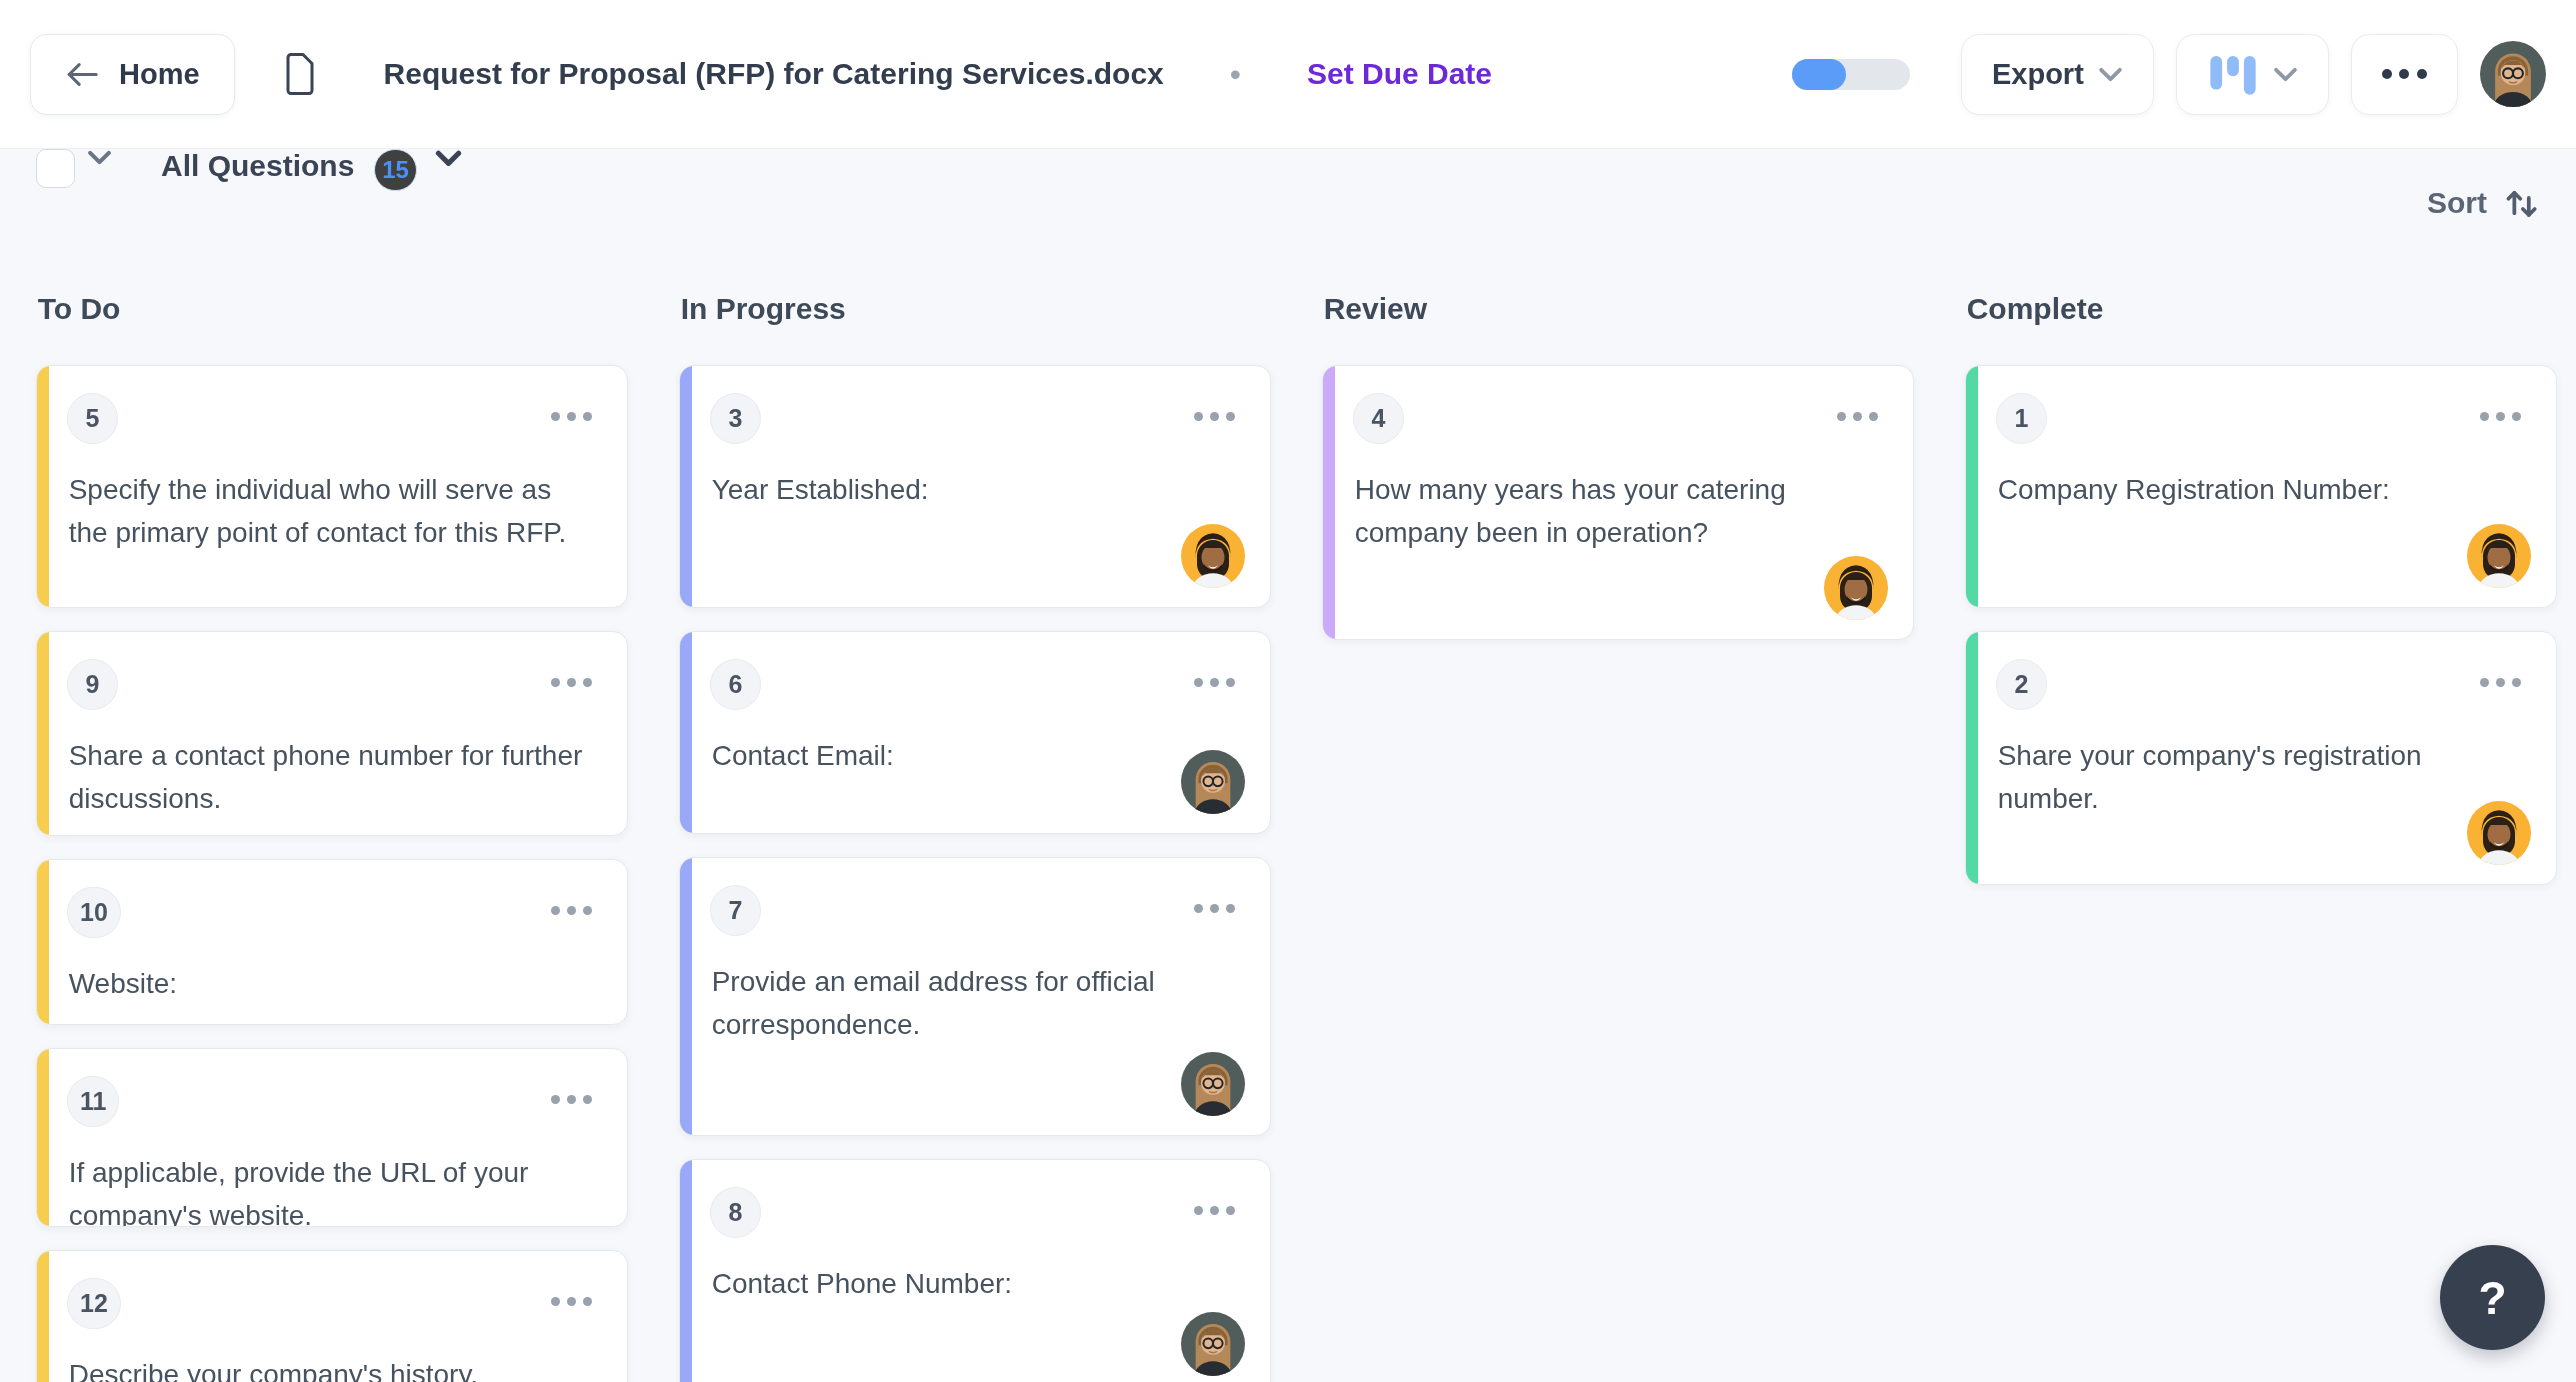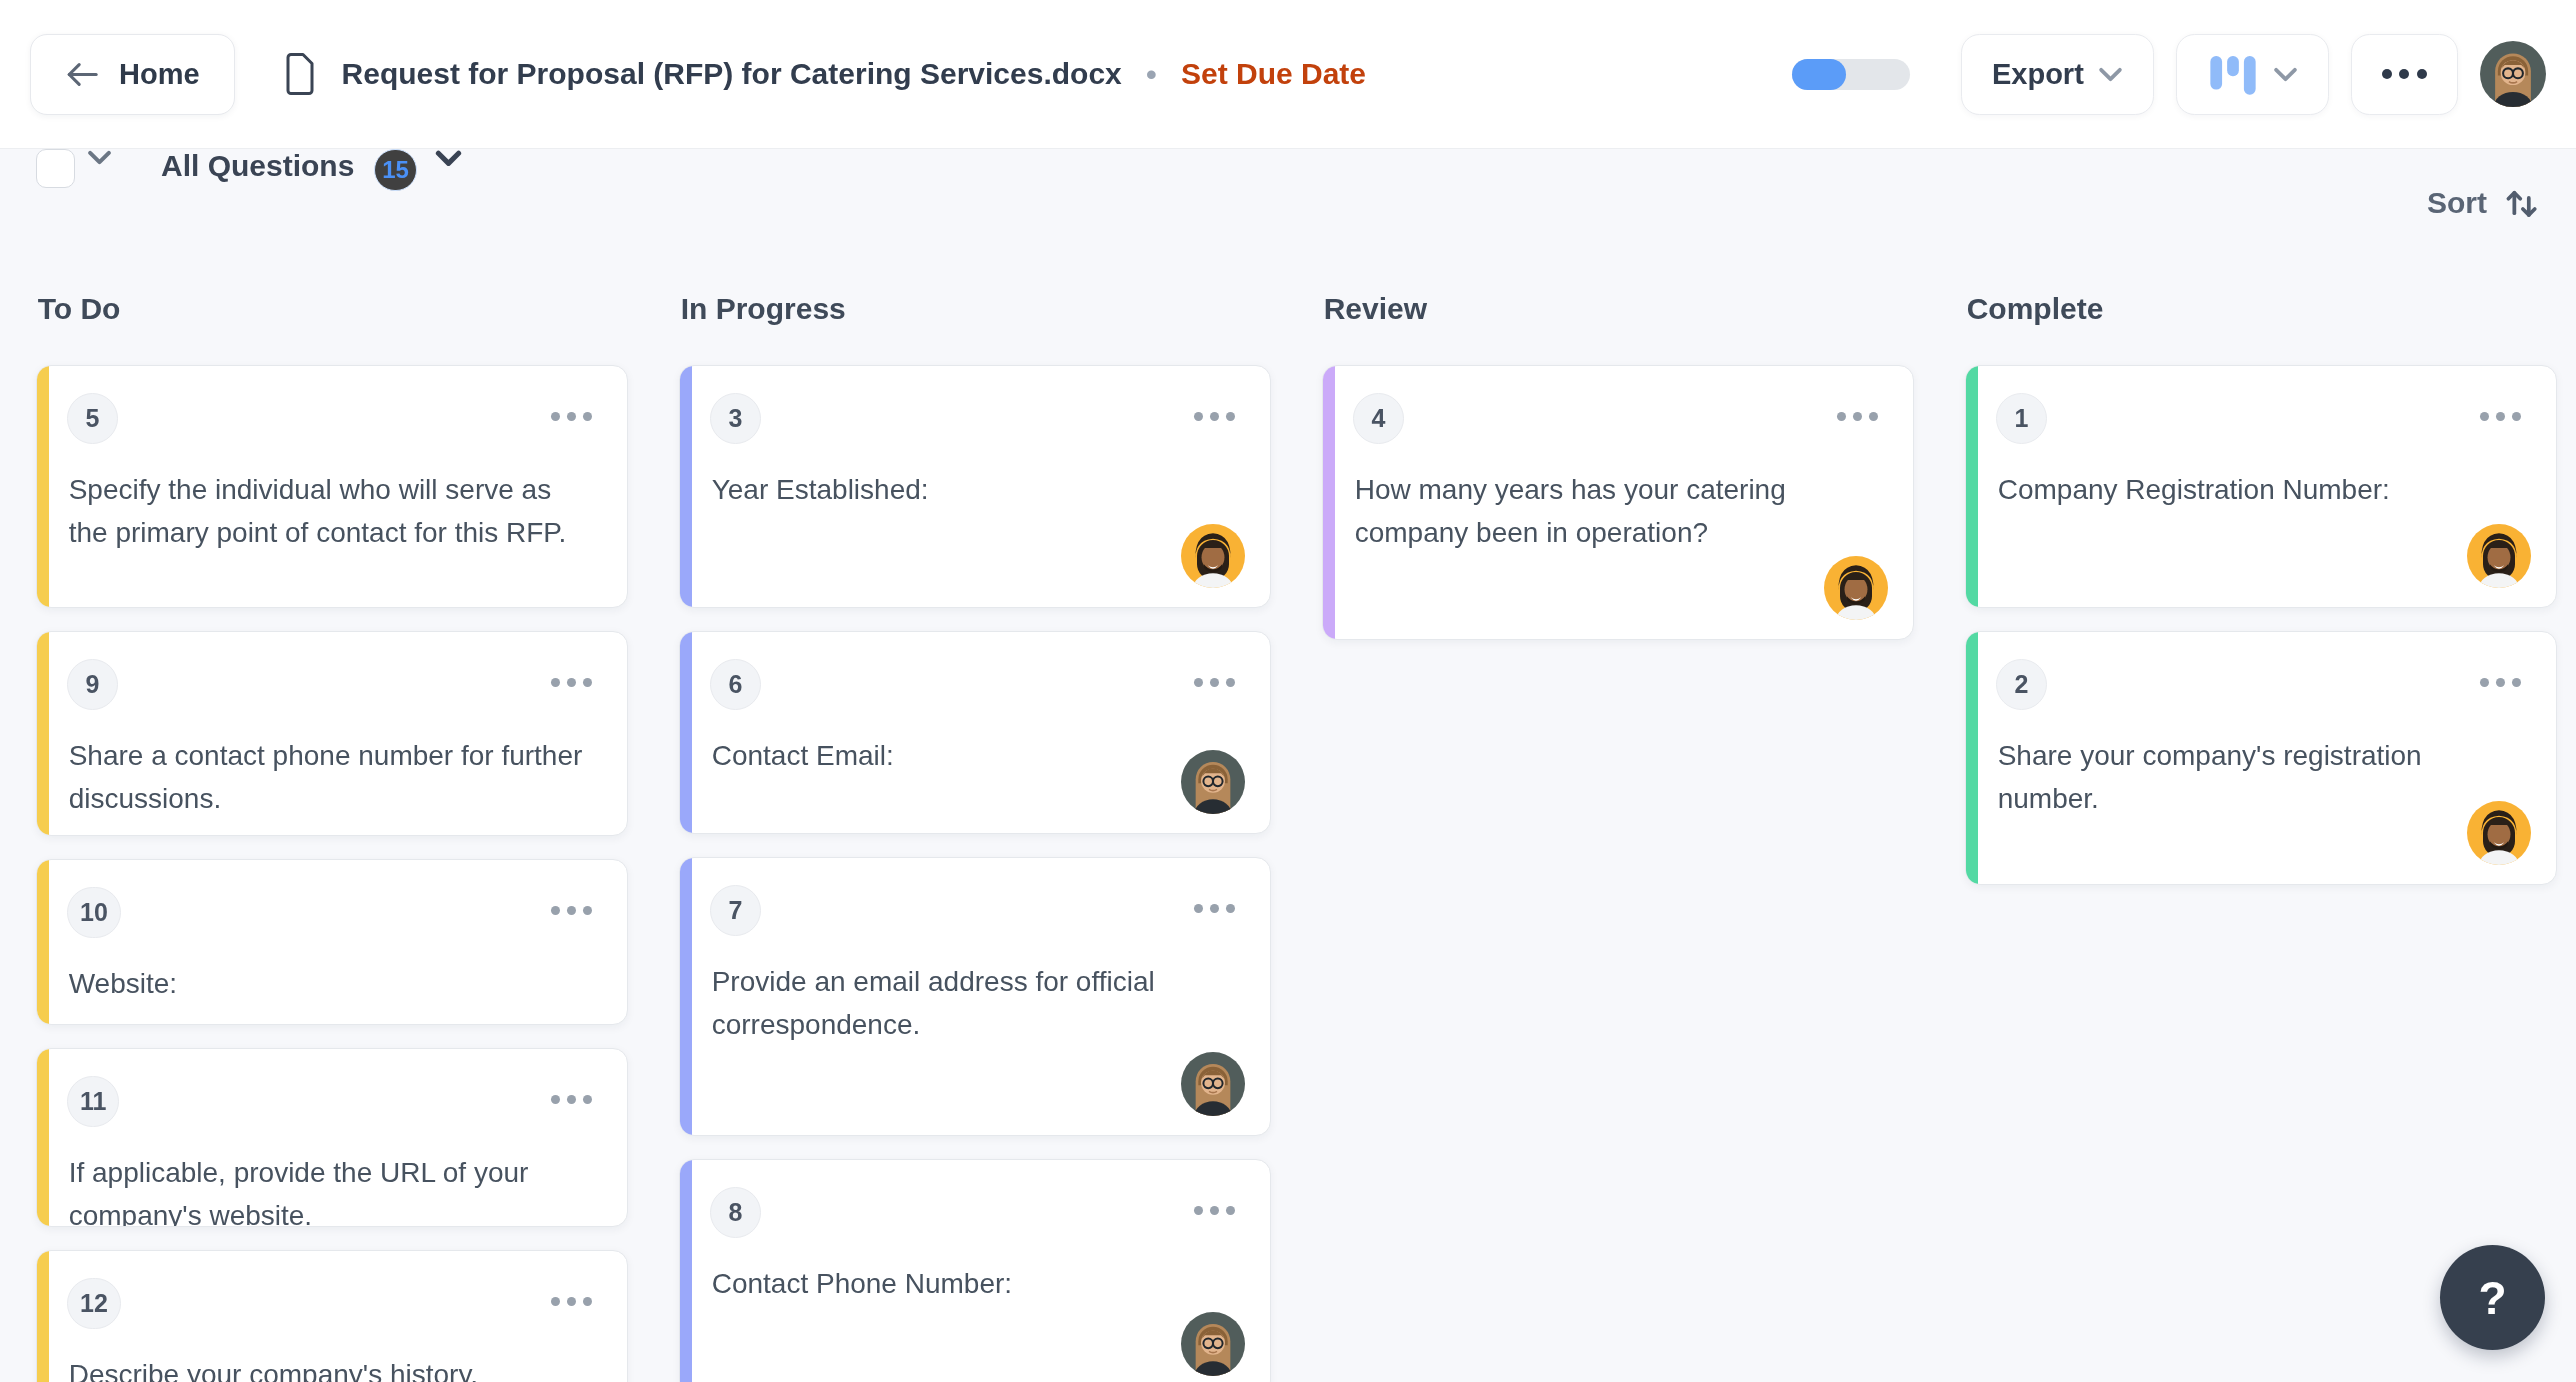--- a/index.html
+++ b/index.html
@@ -6,25 +6,25 @@
   html,body { width:2576px; height:1382px; overflow:hidden;
     font-family:"Liberation Sans", sans-serif; background:#f7f8fb; }
 
   
   .header { height:149px; background:#fff; border-bottom:1.7px solid #eceef1;
     display:flex; align-items:center; padding:0 30px; }
   .home-btn { height:81px; padding:0 34px; display:flex; align-items:center; gap:20px;
     background:#fff; border:1.7px solid #e7e9ed; border-radius:17px; cursor:pointer;
     font-size:29px; font-weight:700; color:#2f3a4a; box-shadow:0 1.7px 6.8px rgba(20,30,60,.05);
     font-family:inherit; }
-  .title-group { display:flex; align-items:center; margin-left:47px; }
+  .title-group { display:flex; align-items:center; margin-left:47px;gap:42px; }
   .doc-icon { width:36px; height:42px; margin-right:24px; }
   .doc-title { font-size:30px; font-weight:600; color:#323d4e; }
   .dot-sep { font-size:32px; color:#9aa4b2; margin:0 24px; }
-  .set-due { font-size:30px; font-weight:600; color:#c2410c; cursor:pointer; }
+  .set-due { font-size:30px; font-weight:600; color:#6d28d9; cursor:pointer; }
 
   .header-right { margin-left:auto; display:flex; align-items:center; gap:22px; }
   .toggle { width:118px; height:31px; background:#e3e6ea; border-radius:16px;
     position:relative; cursor:pointer; margin-right:29px; }
   .toggle .knob { position:absolute; left:0; top:0; width:54px; height:31px;
     background:#5b9cf8; border-radius:16px; }
   .hbtn { height:81px; display:flex; align-items:center; gap:14px; padding:0 30px;
     background:#fff; border:1.7px solid #e9ebef; border-radius:18.6px; cursor:pointer;
     font-size:29px; font-weight:600; color:#323d4e; box-shadow:0 1.7px 6.8px rgba(20,30,60,.04);
     font-family:inherit; }

